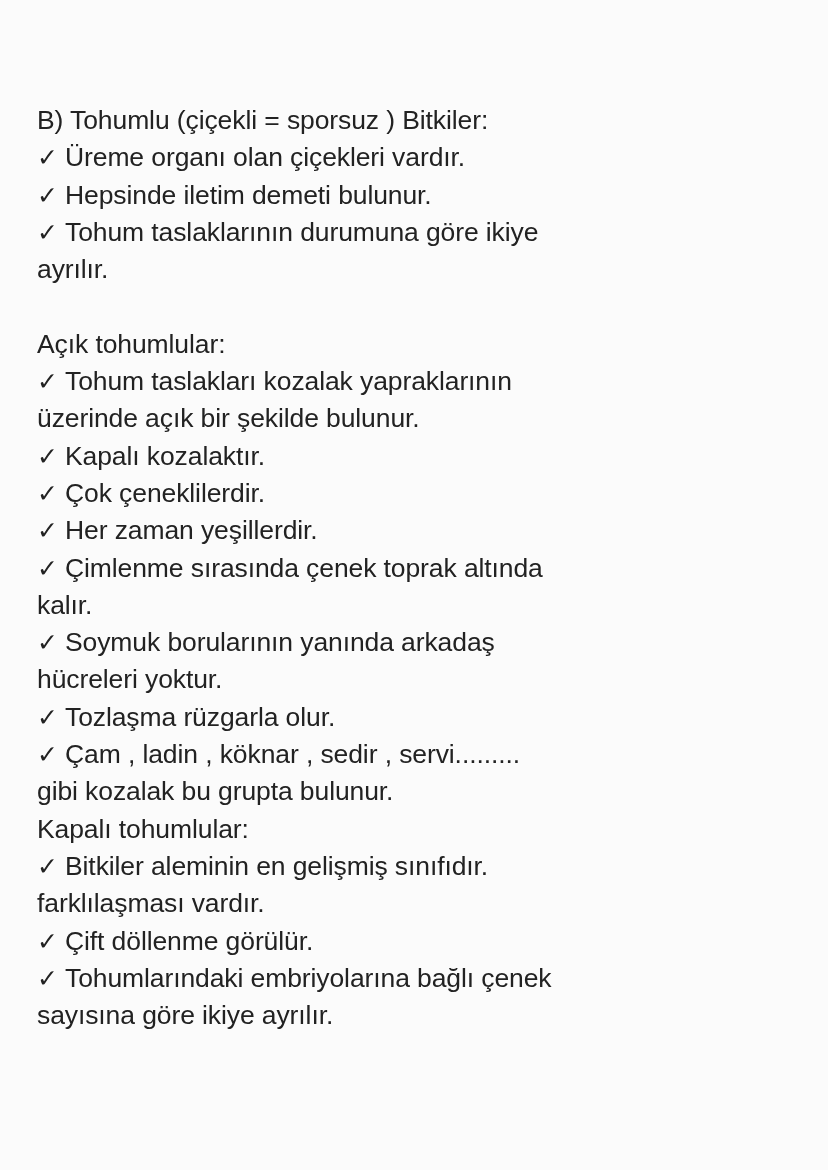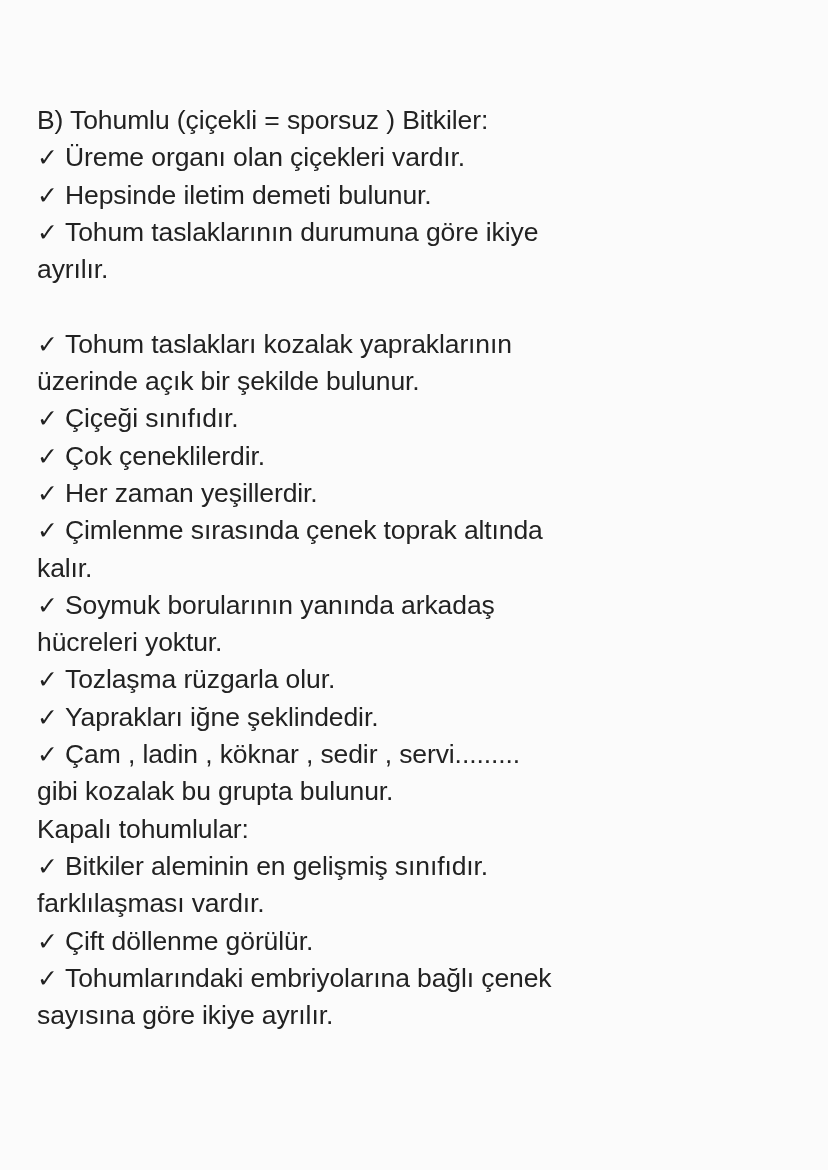--- a/index.html
+++ b/index.html
@@ -43,32 +43,32 @@
 <div class="doc">
   <div class="line">B) Tohumlu (çiçekli = sporsuz ) Bitkiler:</div>
 
   <div class="line"><span class="check">✓</span><span>Üreme organı olan çiçekleri vardır.</span></div>
   <div class="line"><span class="check">✓</span><span>Hepsinde iletim demeti bulunur.</span></div>
   <div class="line"><span class="check">✓</span><span>Tohum taslaklarının durumuna göre ikiye</span></div>
   <div class="line">ayrılır.</div>
 
   <div class="blank"></div>
 
+  <div class="line">Açık tohumlular:</div>
   <div id="gymno-list">
       <div class="line"><span class="check">✓</span><span>Tohum taslakları kozalak yapraklarının</span></div>
       <div class="line"><span>üzerinde açık bir şekilde bulunur.</span></div>
-      <div class="line"><span class="check">✓</span><span>Çiçeği sınıfıdır.</span></div>
+      <div class="line"><span class="check">✓</span><span>Kapalı kozalaktır.</span></div>
       <div class="line"><span class="check">✓</span><span>Çok çeneklilerdir.</span></div>
       <div class="line"><span class="check">✓</span><span>Her zaman yeşillerdir.</span></div>
       <div class="line"><span class="check">✓</span><span>Çimlenme sırasında çenek toprak altında</span></div>
       <div class="line"><span>kalır.</span></div>
       <div class="line"><span class="check">✓</span><span>Soymuk borularının yanında arkadaş</span></div>
       <div class="line"><span>hücreleri yoktur.</span></div>
       <div class="line"><span class="check">✓</span><span>Tozlaşma rüzgarla olur.</span></div>
-      <div class="line"><span class="check">✓</span><span>Yaprakları iğne şeklindedir.</span></div>
       <div class="line"><span class="check">✓</span><span>Çam , ladin , köknar , sedir , servi.........</span></div>
       <div class="line"><span>gibi kozalak bu grupta bulunur.</span></div>
     </div>
 
   <div class="line">Kapalı tohumlular:</div>
   <div id="angio-list">
       <div class="line"><span class="check">✓</span><span>Bitkiler aleminin en gelişmiş sınıfıdır.</span></div>
       <div class="line"><span>farklılaşması vardır.</span></div>
       <div class="line"><span class="check">✓</span><span>Çift döllenme görülür.</span></div>
       <div class="line"><span class="check">✓</span><span>Tohumlarındaki embriyolarına bağlı çenek</span></div>

